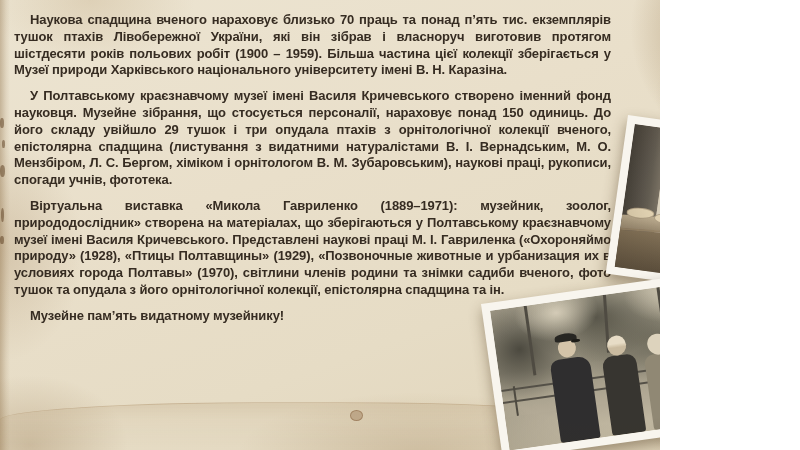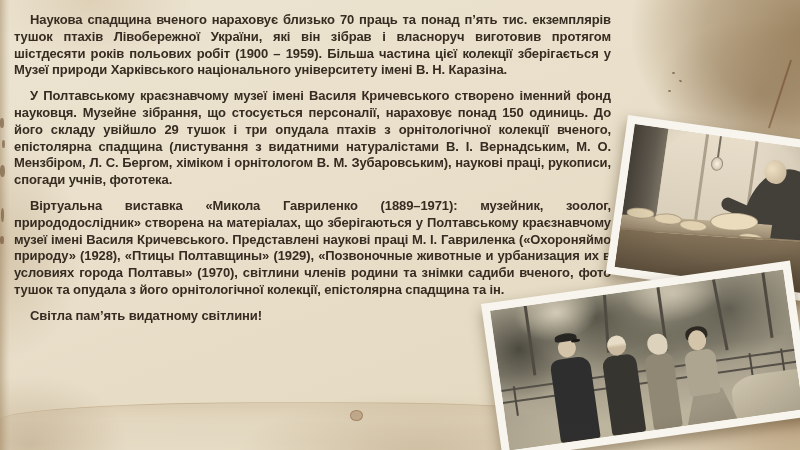--- a/index.html
+++ b/index.html
@@ -1,17 +1,17 @@
 <!DOCTYPE html>
 <html><head>
 <meta charset="utf-8">
 <style>
   html,body { margin:0; padding:0; }
   .slide {
-    position:relative; width:800px; height:450px; overflow:hidden;
+    position:relative; width:660px; height:450px; overflow:hidden;
     font-family:"Liberation Sans", sans-serif;
     background:#c4b5fd;
   }
   
   .paper {
     position:absolute; inset:0; z-index:0;
     background:
       radial-gradient(ellipse 150px 110px at 760px 95px, rgba(96,64,30,0.28), rgba(96,64,30,0) 70%),
       radial-gradient(ellipse 230px 190px at 810px 30px, rgba(122,92,50,0.70), rgba(130,100,58,0.42) 45%, rgba(140,110,65,0.18) 65%, rgba(0,0,0,0) 78%),
       radial-gradient(ellipse 120px 260px at 805px 240px, rgba(150,115,70,0.35), rgba(0,0,0,0) 75%),
@@ -153,21 +153,21 @@
   <div class="speck s1"></div>
   <div class="speck s2"></div>
   <div class="speck s3"></div>
   <div class="tide"></div>
   <div class="spot"></div>
 
   <div class="content">
     <p class="para">Наукова спадщина вченого нараховує близько 70 праць та понад п’ять тис. екземплярів тушок птахів Лівобережної України, які він зібрав і власноруч виготовив протягом шістдесяти років польових робіт (1900 – 1959). Більша частина цієї колекції зберігається у Музеї природи Харківського національного університету імені В. Н. Каразіна.</p>
     <p class="para">У Полтавському краєзнавчому музеї імені Василя Кричевського створено іменний фонд науковця. Музейне зібрання, що стосується персоналії, нараховує понад 150 одиниць. До його складу увійшло 29 тушок і три опудала птахів з орнітологічної колекції вченого, епістолярна спадщина (листування з видатними натуралістами В. І. Вернадським, М. О. Мензбіром, Л. С. Бергом, хіміком і орнітологом В. М. Зубаровським), наукові праці, рукописи, спогади учнів, фототека.</p>
     <p class="para">Віртуальна виставка «Микола Гавриленко (1889–1971): музейник, зоолог, природодослідник» створена на матеріалах, що зберігаються у Полтавському краєзнавчому музеї імені Василя Кричевського. Представлені наукові праці М. І. Гавриленка («Охороняймо природу» (1928), «Птицы Полтавщины» (1929), «Позвоночные животные и урбанизация их в условиях города Полтавы» (1970), світлини членів родини та знімки садиби вченого, фото тушок та опудала з його орнітологічної колекції, епістолярна спадщина та ін.</p>
-    <p class="para closing">Світла пам’ять видатному світлини!</p>
+    <p class="para closing">Музейне пам’ять видатному музейнику!</p>
   </div>
 
   <div class="photo photo-top">
     <div class="photo-inner">
       <div class="ab tp-bg"></div>
       <div class="ab tp-panel"></div>
       <div class="ab tp-window"></div>
       <div class="ab tp-winbar"></div>
       <div class="ab tp-cord"></div>
       <div class="ab tp-bulb"></div>

